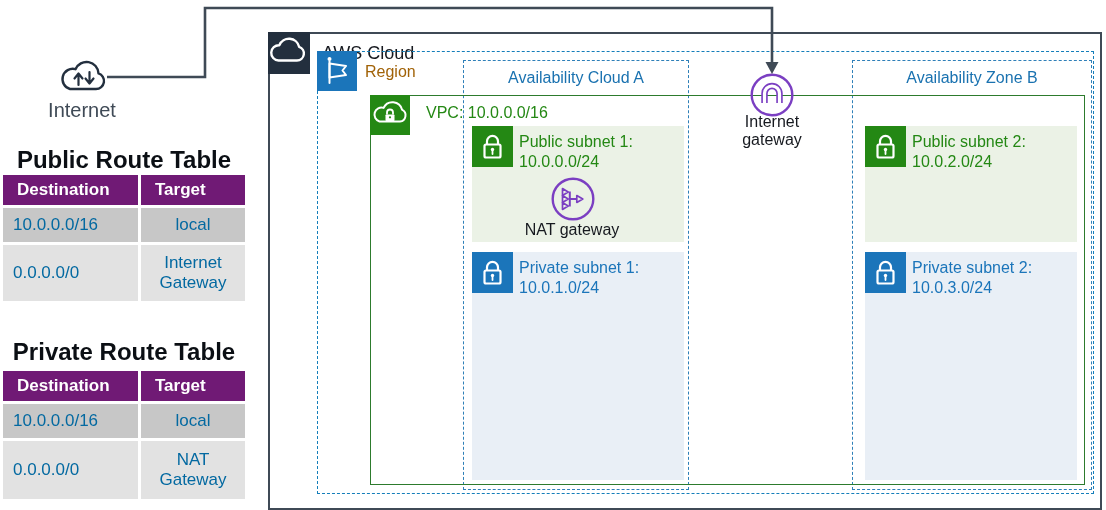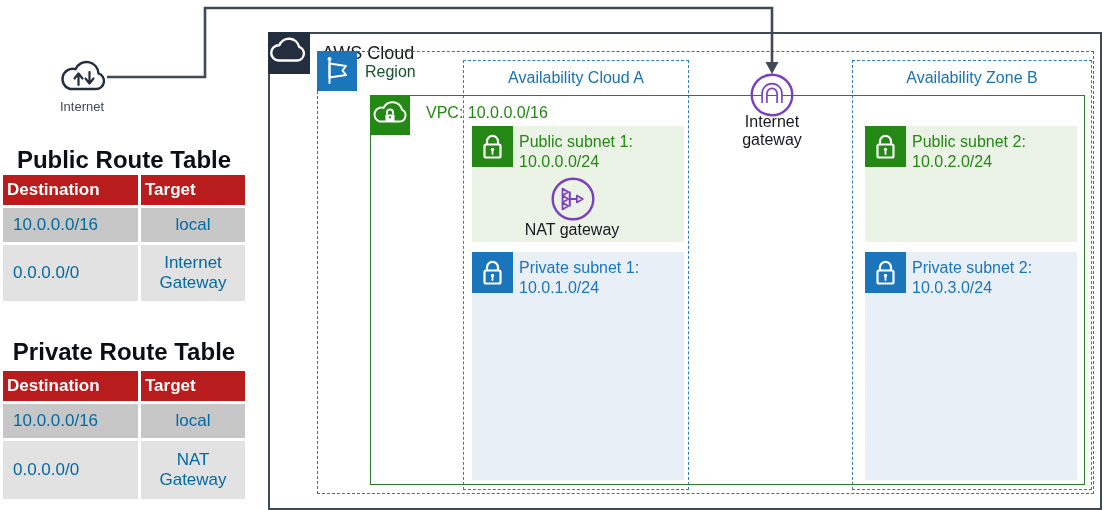--- a/index.html
+++ b/index.html
@@ -9,54 +9,54 @@
     font-family:"Liberation Sans", sans-serif; overflow:hidden;
   }
   .abs { position:absolute; }
 
   
   .rt-title { position:absolute; left:3px; width:242px; text-align:center;
               font-size:24px; font-weight:bold; color:#0b0f14; }
   .rt { position:absolute; left:3px; width:242px; display:grid;
         grid-template-columns:135px 104px; gap:3px; background:#ffffff; }
   .rt .cell { display:flex; align-items:center; font-size:17px; color:#0369a1; }
-  .rt .hdr { background:#b91c1c; color:#ffffff; font-weight:bold; padding-left:4px; }
+  .rt .hdr { background:#701a75; color:#ffffff; font-weight:bold; padding-left:14px; }
   .rt .dest { padding-left:10px; }
   .rt .tgt  { justify-content:center; text-align:center; line-height:1.18; padding:0 12px; }
   .rt .r1 { background:#c7c7c7; }
   .rt .r2 { background:#e2e2e2; }
 
   
   .cloud-box  { position:absolute; left:268px; top:32px;  width:834px; height:478px; border:2px solid #3f4a56; }
   .region-box { position:absolute; left:317px; top:51px;  width:777px; height:443px; border:1px dashed #147eba; }
   .az-box     { position:absolute; top:60px; height:430px; border:1px dashed #2e7fb8; }
   .vpc-box    { position:absolute; left:370px; top:95px;  width:715px; height:390px; border:1px solid #2d7b2d; }
   .az-title   { position:absolute; top:8px; left:0; width:100%; text-align:center;
                 font-size:16px; color:#1a72b0; }
 
   .frame-label { position:absolute; white-space:nowrap; }
   .lbl-cloud  { left:52px; top:9px;  font-size:18px; color:#16191f; }
-  .lbl-region { left:47px; top:11px; font-size:16px; color:#14532d; }
+  .lbl-region { left:47px; top:11px; font-size:16px; color:#a16207; }
   .lbl-vpc    { left:47px; top:8px;  font-size:16px; color:#248814;margin-left:8px; }
 
   
   .subnet { position:absolute; width:212px; }
   .subnet.public  { background:#ebf2e6;padding-left:8px; }
   .subnet.private { background:#e9eff6; }
   .subnet .sq-icon { position:absolute; left:0; top:0; }
   .subnet-label { position:absolute; left:47px; top:6px; font-size:16px; line-height:20px; }
   .subnet-label span { display:block; }
   .green-text { color:#248814; }
   .blue-text  { color:#1b75ba; }
 
   .gw-label { position:absolute; text-align:center; font-size:16px; line-height:18px; color:#16191f; }
 
   .connector { position:absolute; left:0; top:0; pointer-events:none; }
   .internet-label { position:absolute; left:32px; top:99px; width:100px; text-align:center;
-                    font-size:13px; color:#3f4a56; }
+                    font-size:20px; color:#3f4a56; }
 </style>
 </head>
 <body>
 
 <div class="canvas">
 
   <svg class="abs" style="left:58px; top:56px;" width="52" height="40" viewBox="0 0 52 40">
     <path d="M12 33 H38 A8 8 0 0 0 40.5 17.4 A12 12 0 0 0 17.5 13.2 A7.8 7.8 0 0 0 12 33 Z" fill="none" stroke="#232f3e" stroke-width="2.4" stroke-linejoin="round"></path>
     <path d="M20.5 29 V18.5 M16.5 22.5 L20.5 17.5 L24.5 22.5" fill="none" stroke="#232f3e" stroke-width="2.2" stroke-linecap="round" stroke-linejoin="round"></path>
     <path d="M31.5 16 V26.5 M27.5 22.5 L31.5 27.5 L35.5 22.5" fill="none" stroke="#232f3e" stroke-width="2.2" stroke-linecap="round" stroke-linejoin="round"></path>

